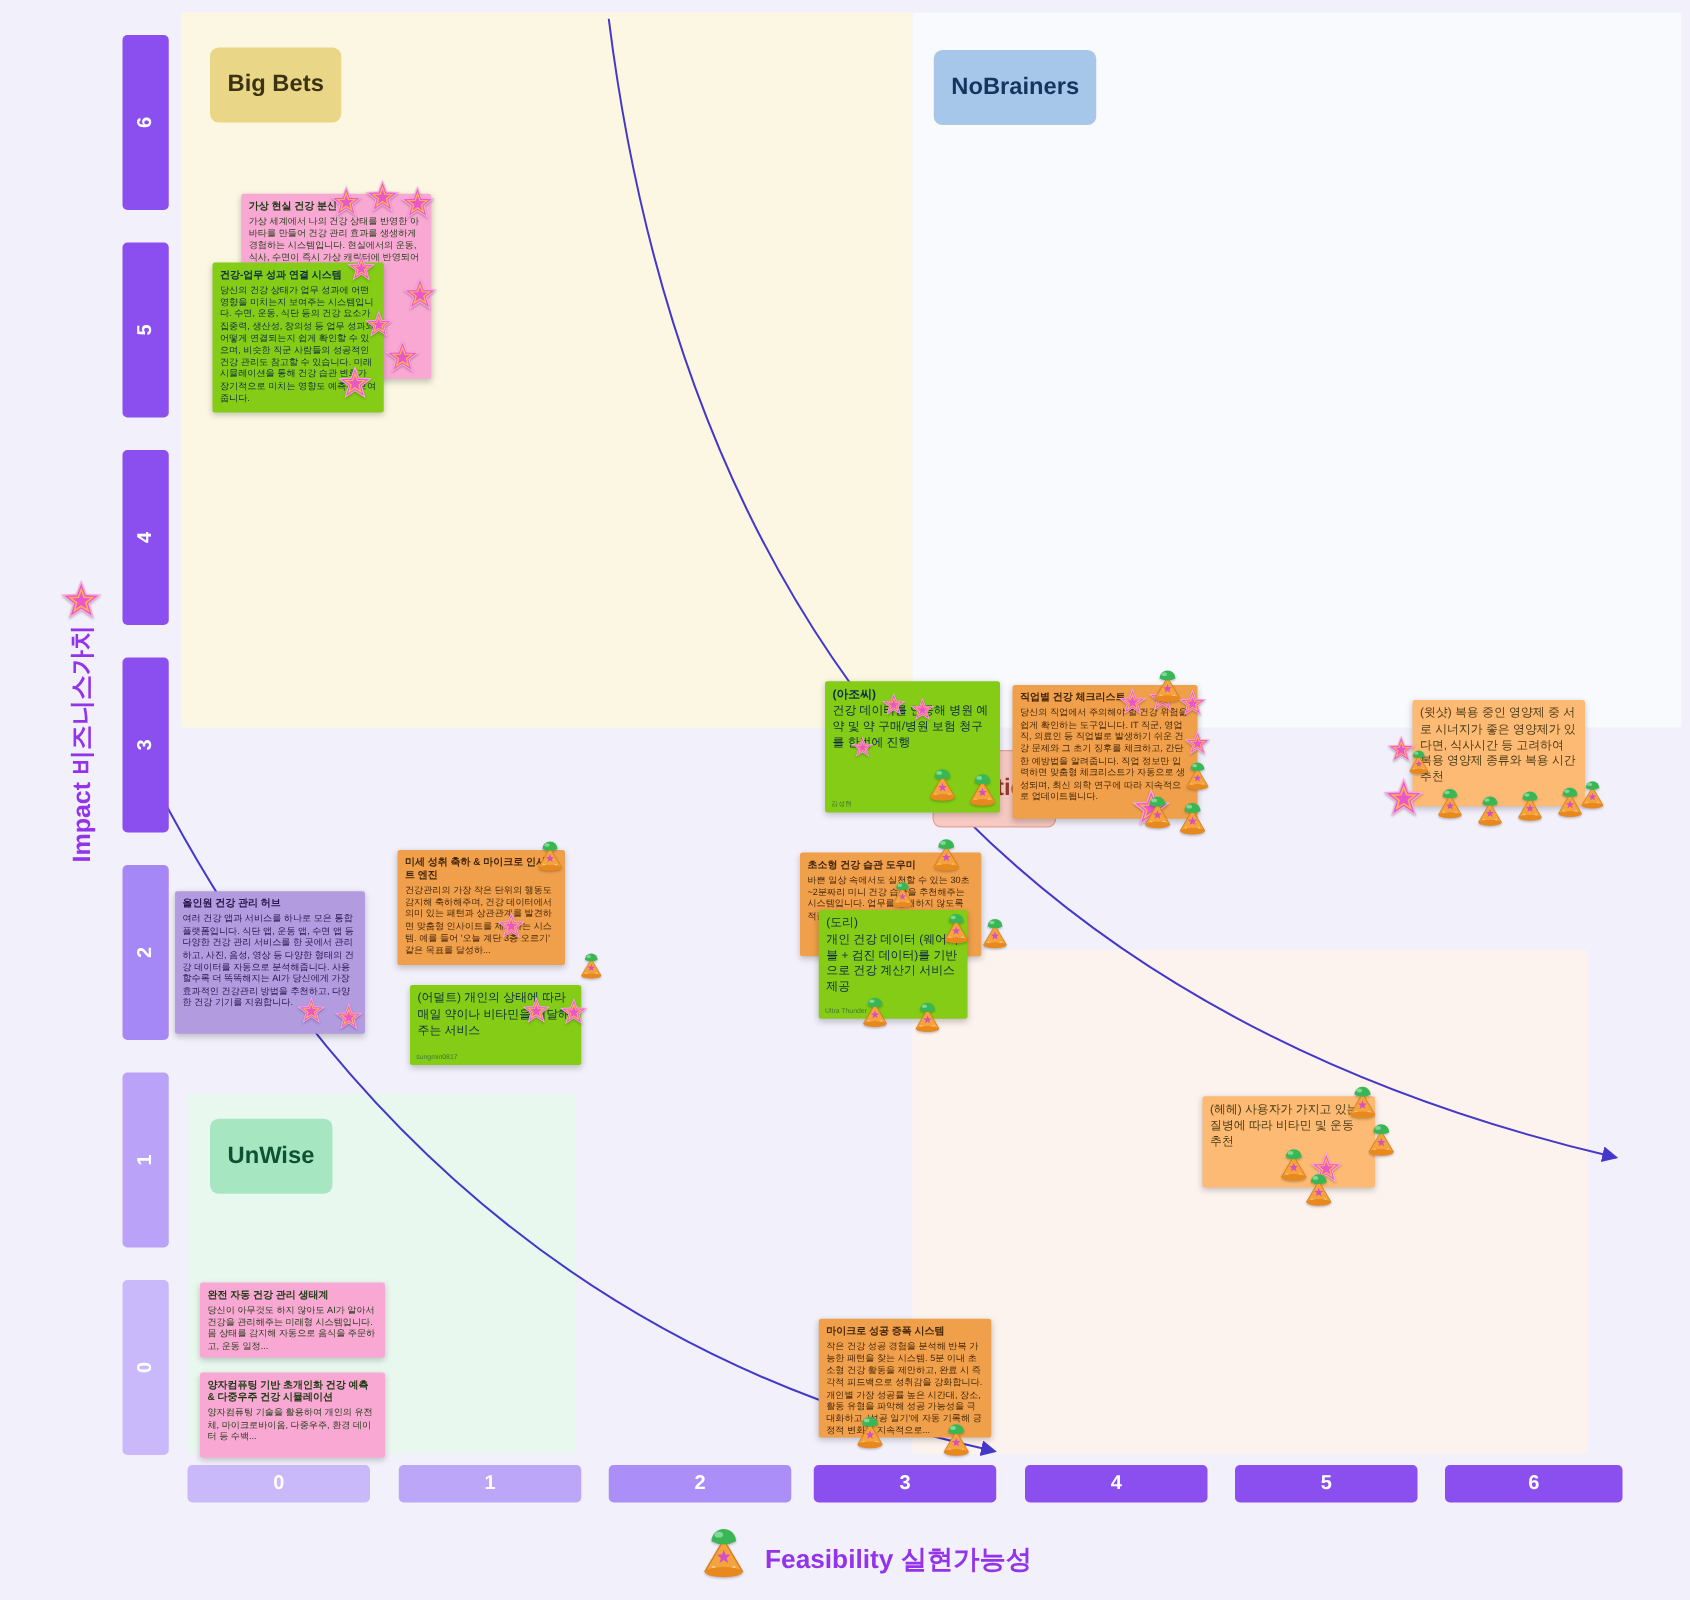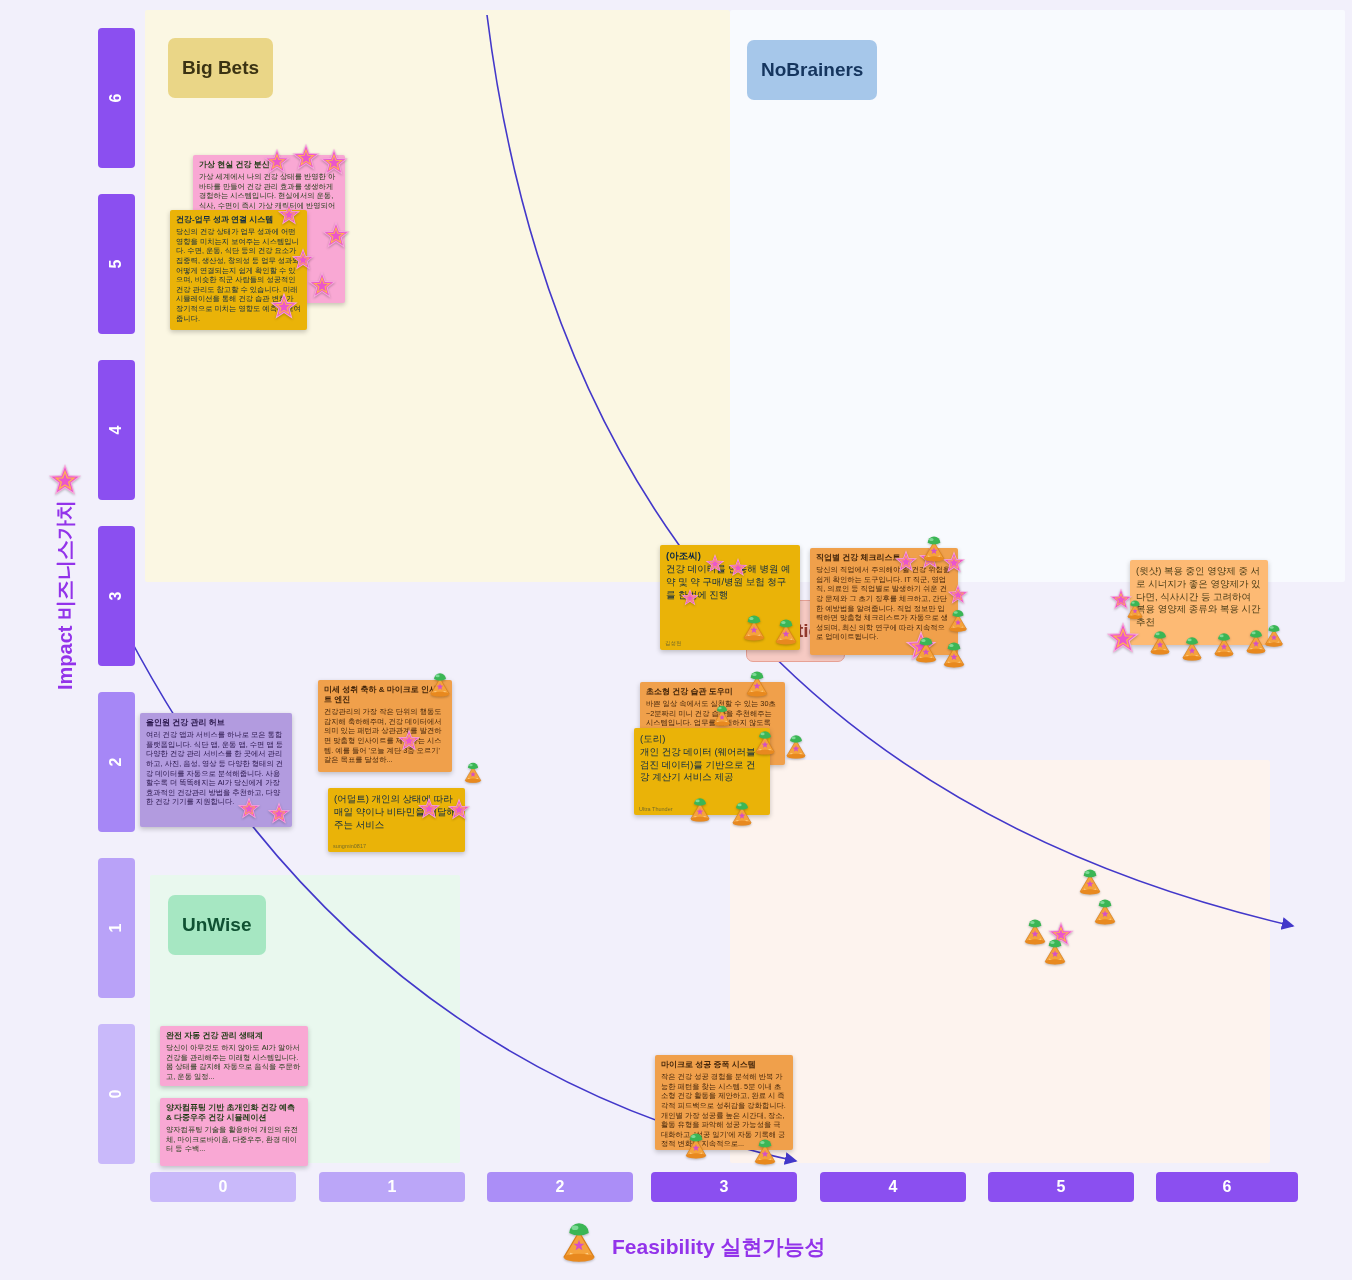--- a/index.html
+++ b/index.html
@@ -12,21 +12,21 @@
   .xtick{position:absolute;top:1172px;height:30px;display:flex;align-items:center;justify-content:center;
          color:#fff;font-weight:bold;font-size:16px;border-radius:4px;}
   .badge{position:absolute;font-weight:bold;font-size:19px;padding:19px 14px;border-radius:7px;white-space:nowrap;}
   .badge.bigbets{background:#ead687;color:#3b3313;}
   .badge.nobrainers{background:#a6c7ea;color:#15355e;}
   .badge.unwise{background:#a6e7c2;color:#0f5132;}
   .badge.utilities{background:#f6cac3;color:#93392c;border:1px solid #e7a195;}
   .axis-label{position:absolute;color:#9333ea;font-weight:bold;}
   .note{position:absolute;padding:5px 6px;box-shadow:0 2px 5px rgba(0,0,0,.22);overflow:hidden;border-radius:2px;box-sizing:border-box;}
   .note.green{background:#f9a8d4;color:#1c3a12;}
-  .note.blue{background:#eab308;color:#0e2b45;}
+  .note.blue{background:#84cc16;color:#0e2b45;}
   .note.orange{background:#f0a04b;color:#43250a;}
   .note.yellow{background:#fdba74;color:#4a3c17;}
   .note.purple{background:#b29bdf;color:#271449;}
   .note-title{font-weight:bold;font-size:8px;line-height:1.25;margin-bottom:2px;}
   .note-body{font-size:7.3px;line-height:1.32;}
   .note.big .note-title{font-size:9.5px;margin-bottom:1px;}
   .note.big .note-body{font-size:9.5px;line-height:1.35;}
   .note-author{position:absolute;bottom:3px;left:5px;font-size:5.5px;opacity:.55;}
   .stk{position:absolute;filter:drop-shadow(0 1px 1px rgba(0,0,0,.25));}
 </style>
@@ -164,25 +164,28 @@
   <div class="note purple" style="left:140px;top:713px;width:152px;height:114px">
     <div class="note-title">올인원 건강 관리 허브</div>
     <div class="note-body">여러 건강 앱과 서비스를 하나로 모은 통합 플랫폼입니다. 식단 앱, 운동 앱, 수면 앱 등 다양한 건강 관리 서비스를 한 곳에서 관리하고, 사진, 음성, 영상 등 다양한 형태의 건강 데이터를 자동으로 분석해줍니다. 사용할수록 더 똑똑해지는 AI가 당신에게 가장 효과적인 건강관리 방법을 추천하고, 다양한 건강 기기를 지원합니다.</div>
   </div>
 
   <div class="note orange" style="left:640px;top:682px;width:145px;height:83px">
     <div class="note-title">초소형 건강 습관 도우미</div>
     <div class="note-body">바쁜 일상 속에서도 실천할 수 있는 30초~2분짜리 미니 건강 습관을 추천해주는 시스템입니다. 업무를 방해하지 않도록 적절한 타이밍에 알림을 제공...</div>
   </div>
 
-  <div class="note blue big" style="left:634px;top:728px;width:136px;height:87px">
+  <div class="note blue big" style="left:655px;top:728px;width:119px;height:87px">
     <div class="note-body"><span>(도리)</span><br><span>개인 건강 데이터 (웨어러블 + 검진 데이터)를 기반으로 건강 계산기 서비스 제공</span></div>
     <div class="note-author">Ultra Thunder</div>
   </div>
 
+  <div class="note yellow big" style="left:962px;top:877px;width:138px;height:73px">
+    <div class="note-body"><span>(헤헤)</span> <span>사용자가 가지고 있는 질병에 따라 비타민 및 운동 추천</span></div>
+  </div>
 
   <div class="note green" style="left:160px;top:1026px;width:148px;height:60px">
     <div class="note-title">완전 자동 건강 관리 생태계</div>
     <div class="note-body">당신이 아무것도 하지 않아도 AI가 알아서 건강을 관리해주는 미래형 시스템입니다. 몸 상태를 감지해 자동으로 음식을 주문하고, 운동 일정...</div>
   </div>
 
   <div class="note green" style="left:160px;top:1098px;width:148px;height:68px">
     <div class="note-title">양자컴퓨팅 기반 초개인화 건강 예측 &amp; 다중우주 건강 시뮬레이션</div>
     <div class="note-body">양자컴퓨팅 기술을 활용하여 개인의 유전체, 마이크로바이옴, 다중우주, 환경 데이터 등 수백...</div>
   </div>

